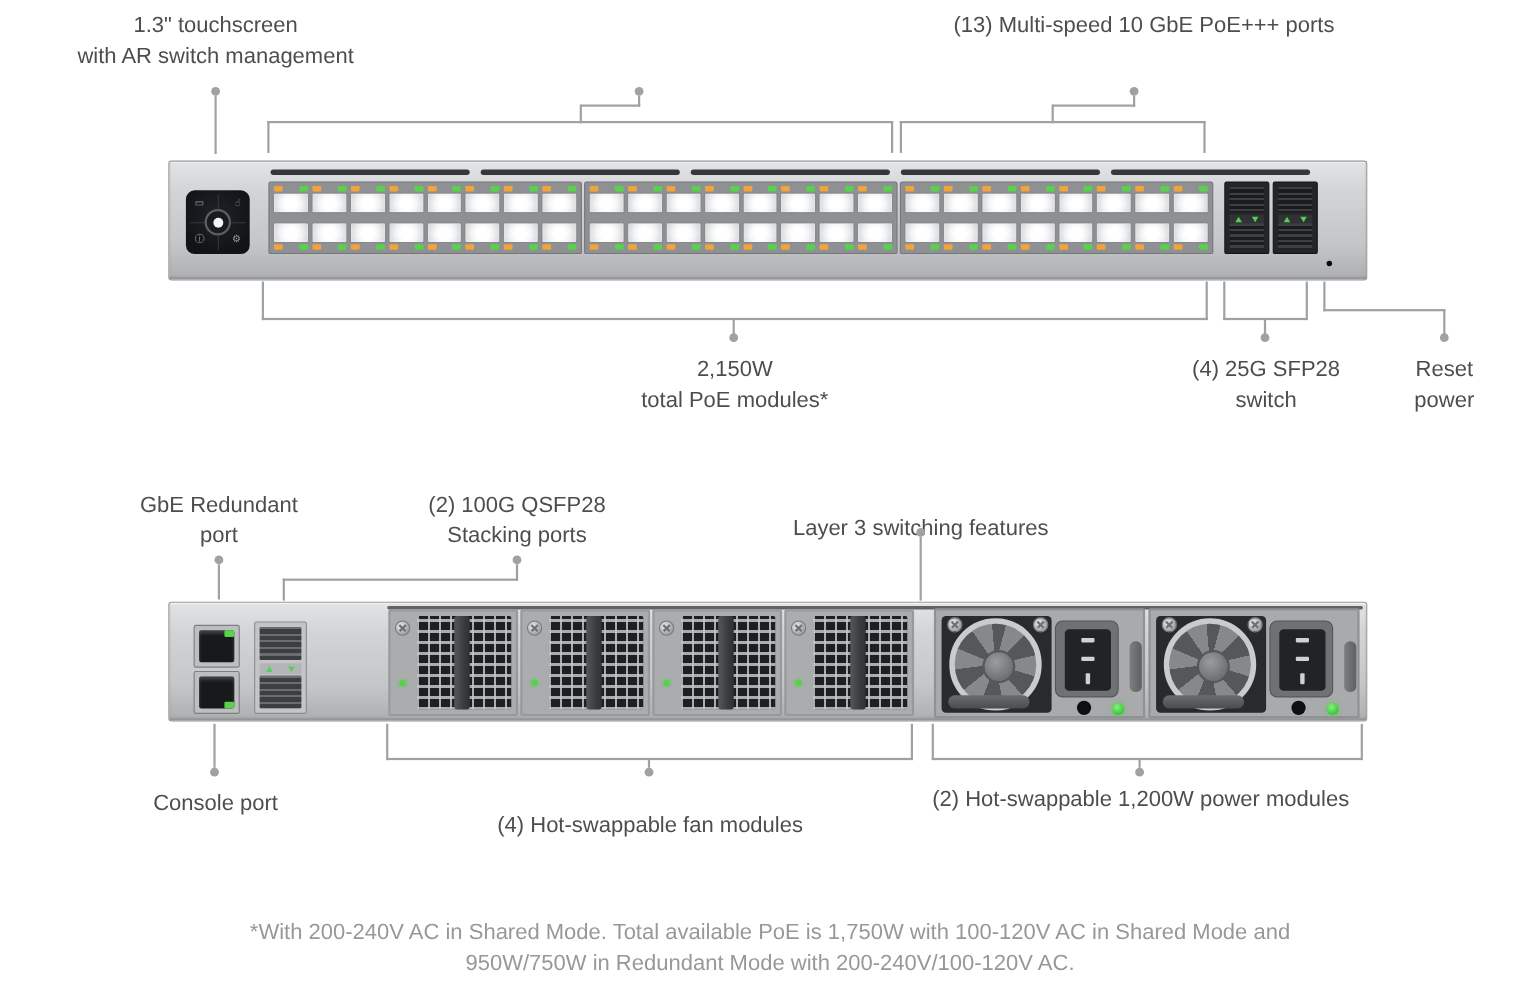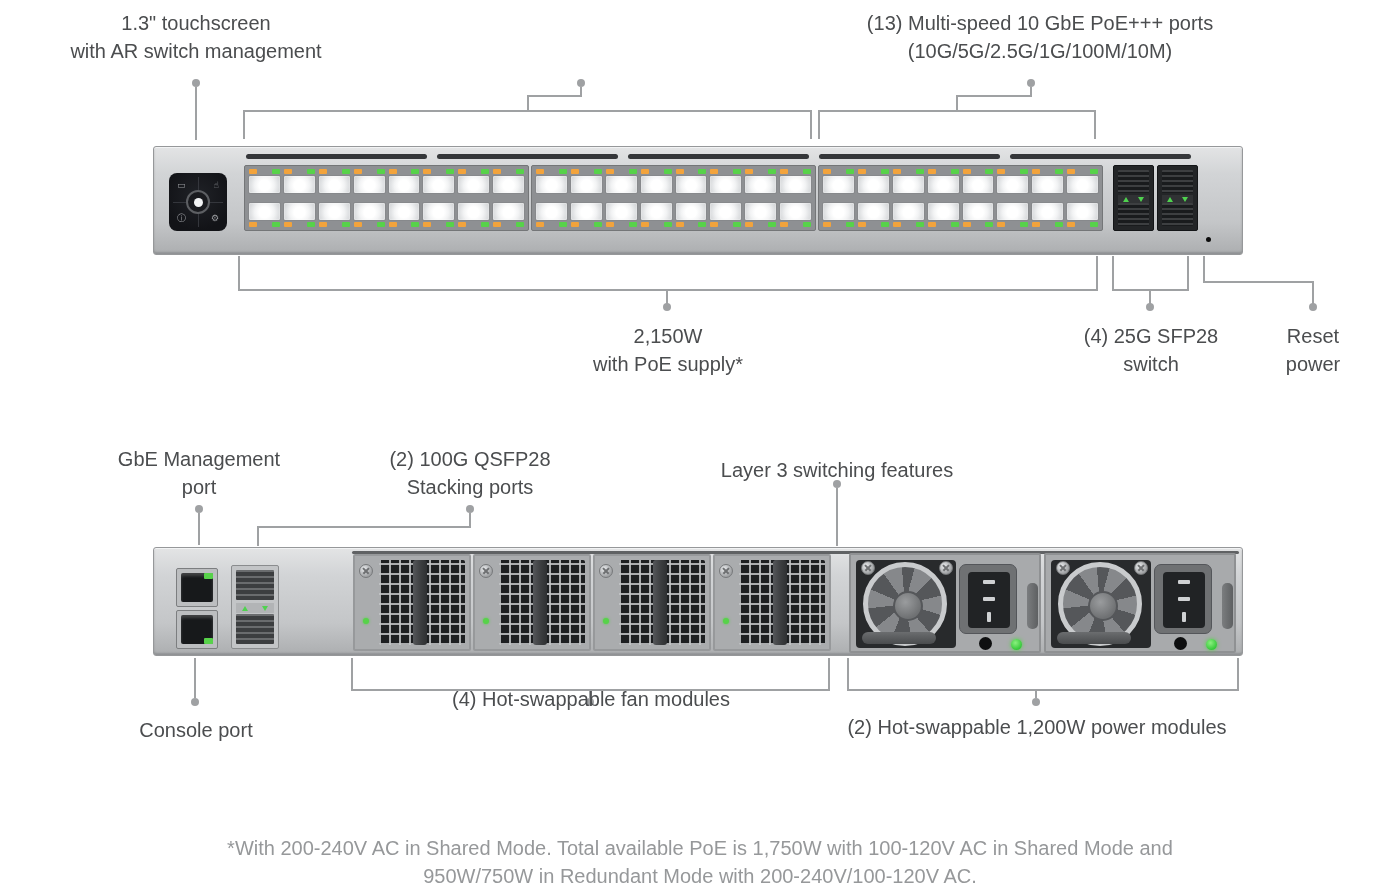--- a/index.html
+++ b/index.html
@@ -127,21 +127,20 @@
 <div id="stage" style="--led-orange: #F2A33C; --led-green: #57D24A; --label: #4B4D4F; --foot: #96989A; --line: #9FA1A3;">
 
   <div class="label" style="left:196px; top:9px">
     <div>1.3" touchscreen</div>
     <div>with AR switch management</div>
   </div>
   <div class="label" style="left:588px; top:9px">
   </div>
   <div class="label" style="left:1040px; top:9px">
     <div>(13) Multi-speed 10 GbE PoE+++ ports</div>
-    <div>(10G/5G/2.5G/1G/100M/10M)</div>
   </div>
 
   <div class="dot" style="left:192px; top:79px"></div>
   <div class="vline" style="left:195px; top:87px; height:53px"></div>
 
   <div class="dot" style="left:577px; top:79px"></div>
   <div class="vline" style="left:580px; top:87px; height:10px"></div>
   <div class="hline" style="left:528px; top:95px; width:54px"></div>
   <div class="vline" style="left:527px; top:95px; height:17px"></div>
   <div class="hline" style="left:243px; top:110px; width:569px"></div>
@@ -596,40 +595,40 @@
   <div class="vline" style="left:1149px; top:289px; height:16px"></div>
   <div class="dot" style="left:1146px; top:303px"></div>
 
   <div class="vline" style="left:1203px; top:256px; height:27px"></div>
   <div class="hline" style="left:1203px; top:281px; width:111px"></div>
   <div class="vline" style="left:1312px; top:281px; height:24px"></div>
   <div class="dot" style="left:1309px; top:303px"></div>
 
   <div class="label" style="left:668px; top:322px">
     <div>2,150W</div>
-    <div>with PoE supply*</div>
+    <div>total PoE modules*</div>
   </div>
   <div class="label" style="left:1151px; top:322px">
     <div>(4) 25G SFP28</div>
     <div>switch</div>
   </div>
   <div class="label" style="left:1313px; top:322px">
     <div>Reset</div>
     <div>power</div>
   </div>
 
   <div class="label" style="left:199px; top:445px">
-    <div>GbE Management</div>
+    <div>GbE Redundant</div>
     <div>port</div>
   </div>
   <div class="label" style="left:470px; top:445px">
     <div>(2) 100G QSFP28</div>
     <div>Stacking ports</div>
   </div>
-  <div class="label" style="left:837px; top:456px">
+  <div class="label" style="left:837px; top:466px">
     <div>Layer 3 switching features</div>
   </div>
 
   <div class="dot" style="left:195px; top:505px"></div>
   <div class="vline" style="left:198px; top:513px; height:32px"></div>
 
   <div class="dot" style="left:466px; top:505px"></div>
   <div class="vline" style="left:469px; top:513px; height:15px"></div>
   <div class="hline" style="left:257px; top:526px; width:214px"></div>
   <div class="vline" style="left:257px; top:526px; height:20px"></div>
@@ -737,21 +736,21 @@
 
   <div class="vline" style="left:847px;  top:658px; height:33px"></div>
   <div class="vline" style="left:1237px; top:658px; height:33px"></div>
   <div class="hline" style="left:847px;  top:689px; width:392px"></div>
   <div class="vline" style="left:1035px; top:689px; height:9px"></div>
   <div class="dot" style="left:1032px; top:698px"></div>
 
   <div class="label" style="left:196px; top:716px">
     <div>Console port</div>
   </div>
-  <div class="label" style="left:591px; top:685px">
+  <div class="label" style="left:591px; top:736px">
     <div>(4) Hot-swappable fan modules</div>
   </div>
   <div class="label" style="left:1037px; top:713px">
     <div>(2) Hot-swappable 1,200W power modules</div>
   </div>
 
   <div class="foot" style="left:700px; top:834px">
     <div>*With 200-240V AC in Shared Mode. Total available PoE is 1,750W with 100-120V AC in Shared Mode and</div>
     <div>950W/750W in Redundant Mode with 200-240V/100-120V AC.</div>
   </div>

